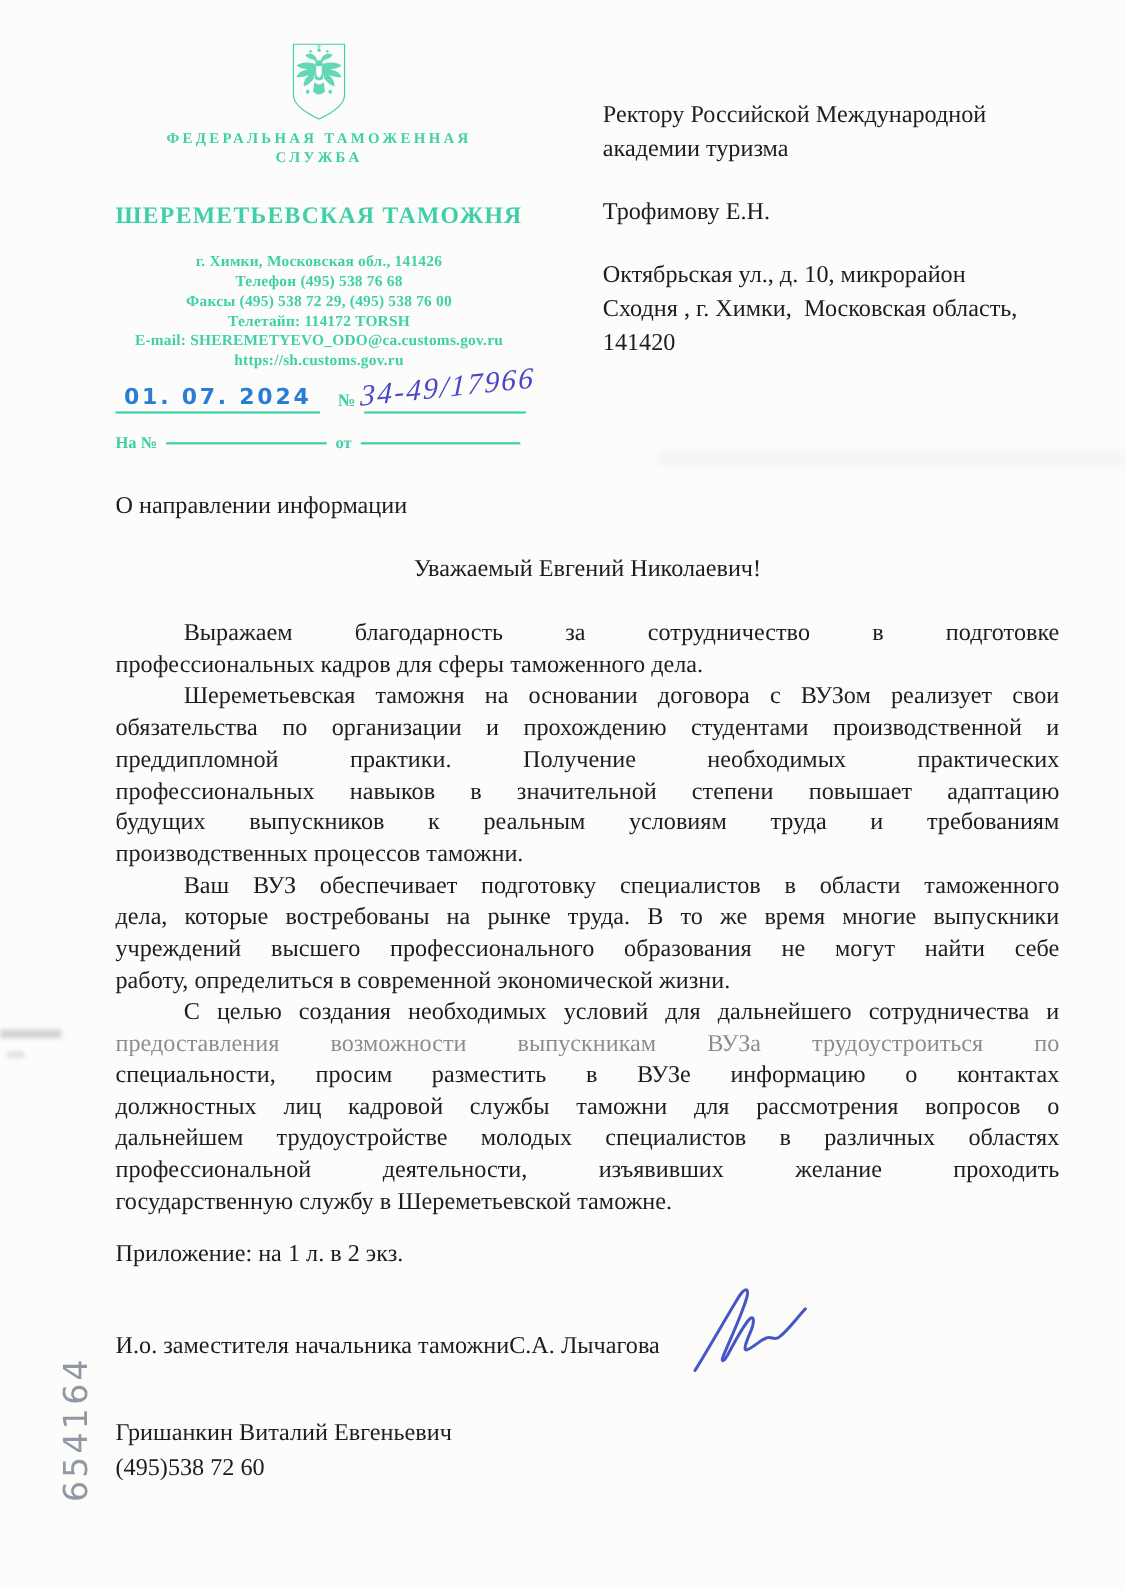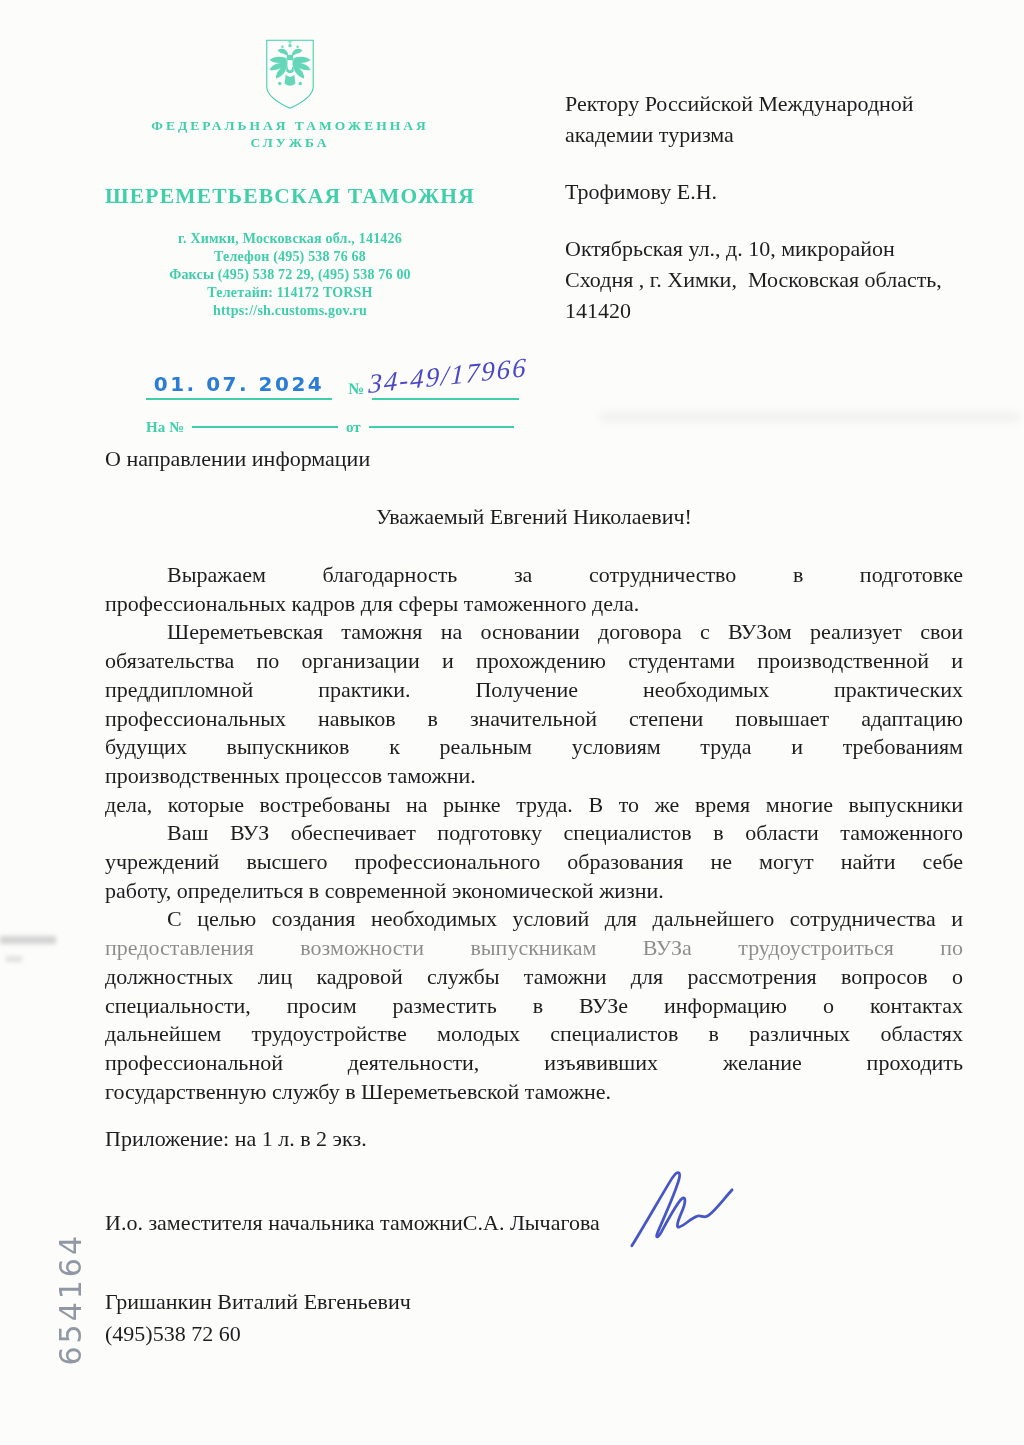--- a/index.html
+++ b/index.html
@@ -11,39 +11,39 @@
   
   .letterhead{position:absolute; left:60px; top:38px; width:460px; text-align:center; color:var(--accent,#3fcfa9);}
   .emblem{display:block; margin:0 auto; width:54px; height:73px;}
   .emblem .shield{fill:none; stroke:var(--accent,#3fcfa9); stroke-width:2;}
   .emblem .eagle{fill:var(--accent,#3fcfa9); opacity:.8;}
   .emblem .chest{fill:#fff; stroke:var(--accent,#3fcfa9); stroke-width:1.3;}
   .org-top{margin-top:6px; font-size:13.5px; font-weight:bold; letter-spacing:3px; line-height:17px;}
   .org-name{margin-top:33px; font-size:21.5px; font-weight:bold; letter-spacing:1.2px;}
   .lh-address{margin-top:21px; font-size:14px; font-weight:bold; line-height:18px; letter-spacing:.2px;}
   
-  .reference{position:absolute; left:105px; top:368px; width:400px;margin-left:41px;}
+  .reference{position:absolute; left:105px; top:344px; width:400px;}
   .ref-row1{display:flex; align-items:flex-end; height:32px;}
   .u{border-bottom:2px solid var(--accent,#3fcfa9); display:inline-block;}
   .u1{width:186px; text-align:center; padding-bottom:2px;}
   .stamp{font-family:"DejaVu Sans", sans-serif; font-weight:bold; font-size:20px; letter-spacing:2.5px; color:var(--stamp,#2b7cd4); white-space:nowrap;}
   .no-label{margin:0 8px 2px 16px; font-weight:bold; font-size:16px; color:var(--accent,#3fcfa9);}
   .u2{width:147px; position:relative; height:8px;}
   .hand{
     position:absolute; left:-4px; bottom:-2px; white-space:nowrap;
     font-family:"Liberation Serif", serif; font-style:italic;
     font-size:27px; letter-spacing:2px; color:var(--ink,#4a48c6);
     transform:rotate(-6deg) skewX(-8deg); transform-origin:left bottom;
   }
   .ref-row2{display:flex; align-items:center; margin-top:16px; height:22px;}
   .teal-label{font-weight:bold; font-size:15px; color:var(--accent,#3fcfa9); margin-right:8px; white-space:nowrap;}
   .u3{width:146px; margin-right:8px;}
   .u4{width:145px;}
   
-  .recipient{position:absolute; left:565px; top:88px; width:430px;}
+  .recipient{position:absolute; left:548px; top:88px; width:430px;}
   .r-line{font-size:22px; line-height:31px; white-space:pre-wrap;}
   .r-line.blank{height:26px;}
   
   .subject{position:absolute; left:105px; top:446px; font-size:22px;}
   .salutation{position:absolute; left:105px; top:504px; width:858px; text-align:center; font-size:22px;}
   .body-text{position:absolute; left:105px; top:561px; width:858px;}
   .line{font-size:22px; line-height:28.7px; text-align:justify; text-align-last:justify;}
   .line.first{text-indent:62px;}
   .line.last{text-align-last:left;}
   .line.faded{opacity:.5; filter:blur(.3px);}
@@ -91,20 +91,21 @@
     <div class="org-top">
       <div>ФЕДЕРАЛЬНАЯ ТАМОЖЕННАЯ</div>
       <div>СЛУЖБА</div>
     </div>
     <div class="org-name">ШЕРЕМЕТЬЕВСКАЯ ТАМОЖНЯ</div>
     <div class="lh-address" id="lh-address">
         <div class="lh-line">г. Химки, Московская обл., 141426</div>
         <div class="lh-line">Телефон (495) 538 76 68</div>
         <div class="lh-line">Факсы (495) 538 72 29, (495) 538 76 00</div>
         <div class="lh-line">Телетайп: 114172 TORSH</div>
+        <div class="lh-line">E-mail: SHEREMETYEVO_ODO@ca.customs.gov.ru</div>
         <div class="lh-line">https://sh.customs.gov.ru</div>
       </div>
   </div>
 
   <div class="recipient" id="recipient">
       <div class="r-line">Ректору Российской Международной</div>
       <div class="r-line">академии туризма</div>
       <div class="r-line blank"></div>
       <div class="r-line">Трофимову Е.Н.</div>
       <div class="r-line blank"></div>
@@ -140,30 +141,30 @@
       </div>
       <div>
         <div class="line first">Шереметьевская таможня на основании договора с ВУЗом реализует свои</div>
         <div class="line">обязательства по организации и прохождению студентами производственной и</div>
         <div class="line">преддипломной практики. Получение необходимых практических</div>
         <div class="line">профессиональных навыков в значительной степени повышает адаптацию</div>
         <div class="line">будущих выпускников к реальным условиям труда и требованиям</div>
         <div class="line last">производственных процессов таможни.</div>
       </div>
       <div>
+        <div class="line first">Ваш ВУЗ обеспечивает подготовку специалистов в области таможенного</div>
         <div class="line">дела, которые востребованы на рынке труда. В то же время многие выпускники</div>
-        <div class="line first">Ваш ВУЗ обеспечивает подготовку специалистов в области таможенного</div>
         <div class="line">учреждений высшего профессионального образования не могут найти себе</div>
         <div class="line last">работу, определиться в современной экономической жизни.</div>
       </div>
       <div>
         <div class="line first">С целью создания необходимых условий для дальнейшего сотрудничества и</div>
         <div class="line faded">предоставления возможности выпускникам ВУЗа трудоустроиться по</div>
+        <div class="line">специальности, просим разместить в ВУЗе информацию о контактах</div>
         <div class="line">должностных лиц кадровой службы таможни для рассмотрения вопросов о</div>
-        <div class="line">специальности, просим разместить в ВУЗе информацию о контактах</div>
         <div class="line">дальнейшем трудоустройстве молодых специалистов в различных областях</div>
         <div class="line">профессиональной деятельности, изъявивших желание проходить</div>
         <div class="line last">государственную службу в Шереметьевской таможне.</div>
       </div>
     </div>
   <div class="attachment">Приложение: на 1 л. в 2 экз.</div>
 
   <div class="sign-row">
     <span>И.о. заместителя начальника таможни</span>
     <span>С.А. Лычагова</span>

